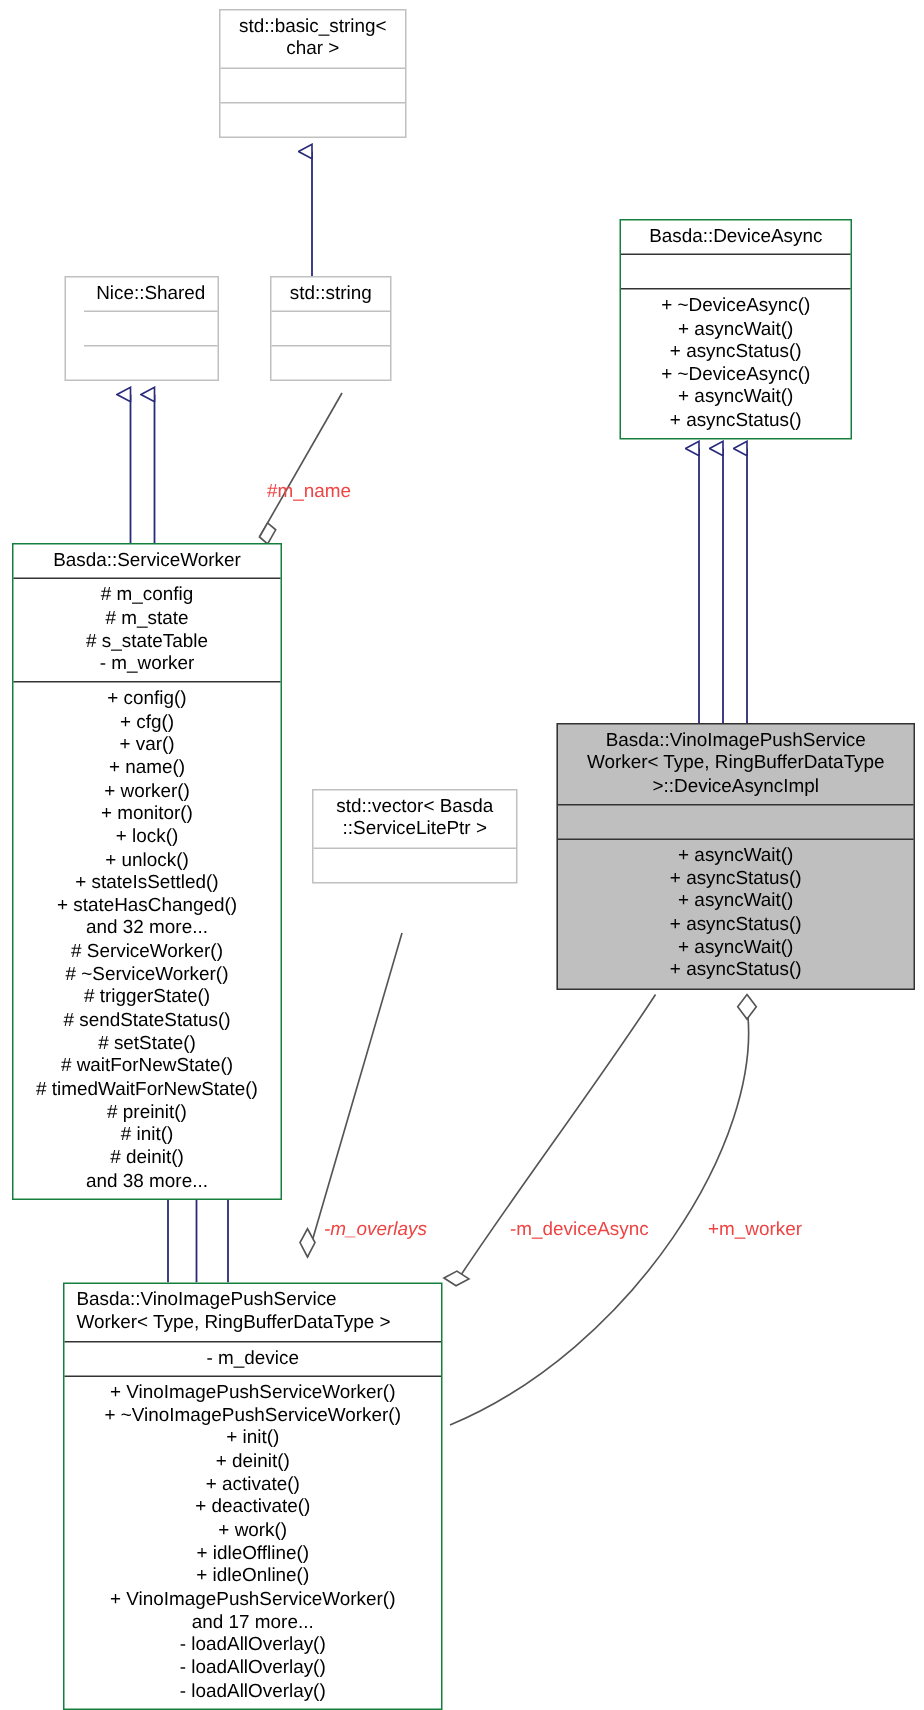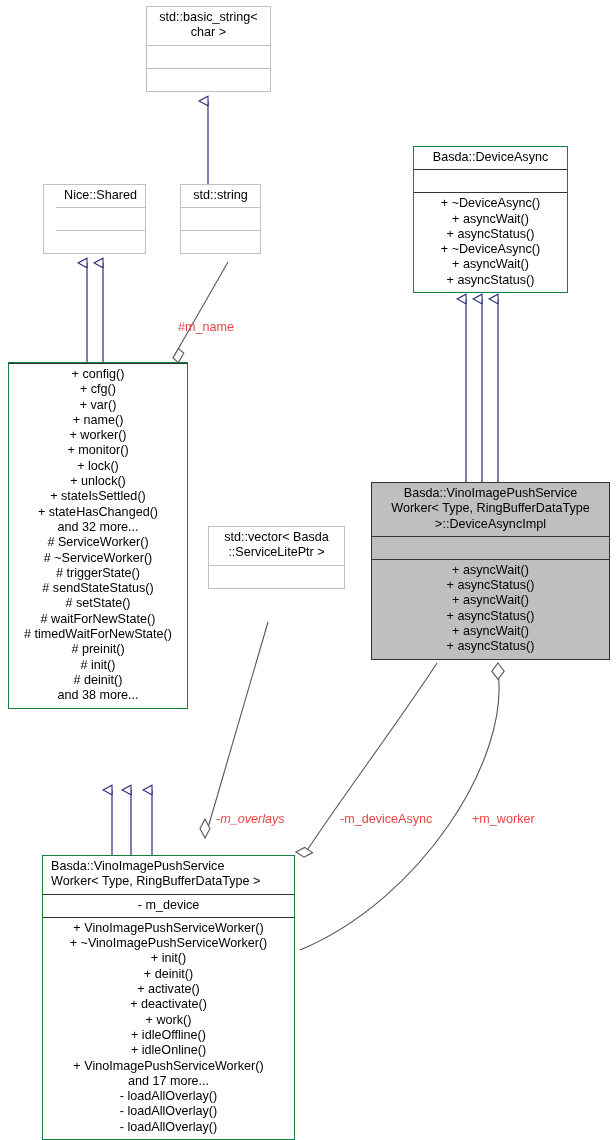--- a/index.html
+++ b/index.html
@@ -150,20 +150,25 @@
     <div class="uml-attrs empty"></div>
     <div class="uml-ops">+ ~DeviceAsync()
 + asyncWait()
 + asyncStatus()
 + ~DeviceAsync()
 + asyncWait()
 + asyncStatus()</div>
   </div>
 
   <div class="uml-node strong" style="left:8px; top:362px; width:180px;">
+    <div class="uml-title">Basda::ServiceWorker</div>
+    <div class="uml-attrs"># m_config
+# m_state
+# s_stateTable
+- m_worker</div>
     <div class="uml-ops">+ config()
 + cfg()
 + var()
 + name()
 + worker()
 + monitor()
 + lock()
 + unlock()
 + stateIsSettled()
 + stateHasChanged()

